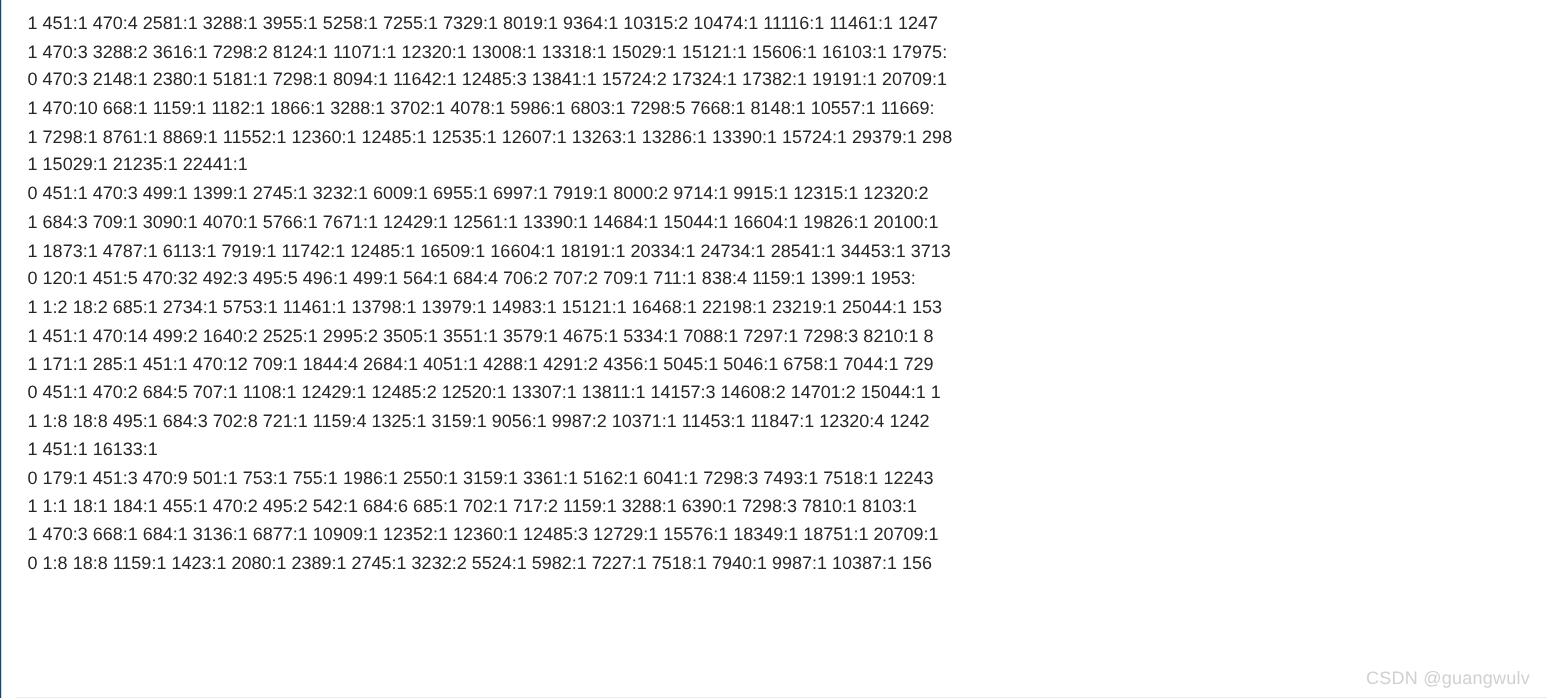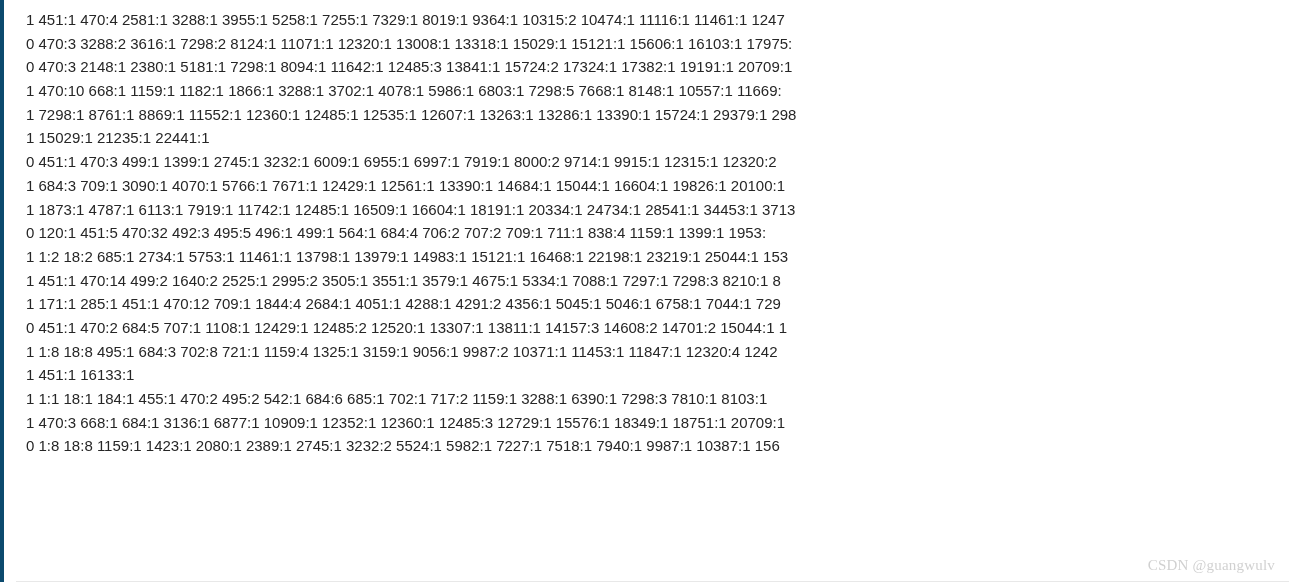--- a/index.html
+++ b/index.html
@@ -9,21 +9,21 @@
     height: 582px;
     overflow: hidden;
     background: #ffffff;
     font-family: "Segoe UI", "Microsoft YaHei", Arial, sans-serif;
   }
   .viewer {
     box-sizing: border-box;
     width: 1301px;
     height: 582px;
     padding: 8px 0 0 22px;
-    border-left: 4px solid #0c4a6e;
+    border-left: 1px solid #0c4a6e;
     position: relative;
     background: #ffffff;
   }
   .lines {
     white-space: nowrap;
     font-size: 15px;
     line-height: 23.7px;
     color: #262626;
     font-family: "Segoe UI", "Microsoft YaHei", Arial, sans-serif;
   }
@@ -37,45 +37,46 @@
     bottom: 0;
     height: 1px;
     background: #e8e8e8;
   }
   .watermark {
     position: absolute;
     right: 26px;
     bottom: 8px;
     font-size: 15px;
     color: rgba(120,120,120,0.35);
-    font-family: Liberation Serif, serif;
+    font-family: Liberation Sans, sans-serif;
     letter-spacing: 0.2px;
     pointer-events: none;
   }
 </style>
 </head>
 <body>
 
 <div class="viewer">
   <div class="lines" id="lines-container">
       <div class="line">1 451:1 470:4 2581:1 3288:1 3955:1 5258:1 7255:1 7329:1 8019:1 9364:1 10315:2 10474:1 11116:1 11461:1 1247</div>
-      <div class="line">0 470:3 3288:2 3616:1 7298:2 8124:1 11071:1 12320:1 13008:1 13318:1 15029:1 15121:1 15606:1 16103:1 17975:</div>
+      <div class="line">1 470:3 3288:2 3616:1 7298:2 8124:1 11071:1 12320:1 13008:1 13318:1 15029:1 15121:1 15606:1 16103:1 17975:</div>
       <div class="line">0 470:3 2148:1 2380:1 5181:1 7298:1 8094:1 11642:1 12485:3 13841:1 15724:2 17324:1 17382:1 19191:1 20709:1</div>
       <div class="line">1 470:10 668:1 1159:1 1182:1 1866:1 3288:1 3702:1 4078:1 5986:1 6803:1 7298:5 7668:1 8148:1 10557:1 11669:</div>
       <div class="line">1 7298:1 8761:1 8869:1 11552:1 12360:1 12485:1 12535:1 12607:1 13263:1 13286:1 13390:1 15724:1 29379:1 298</div>
       <div class="line">1 15029:1 21235:1 22441:1</div>
       <div class="line">0 451:1 470:3 499:1 1399:1 2745:1 3232:1 6009:1 6955:1 6997:1 7919:1 8000:2 9714:1 9915:1 12315:1 12320:2</div>
       <div class="line">1 684:3 709:1 3090:1 4070:1 5766:1 7671:1 12429:1 12561:1 13390:1 14684:1 15044:1 16604:1 19826:1 20100:1</div>
       <div class="line">1 1873:1 4787:1 6113:1 7919:1 11742:1 12485:1 16509:1 16604:1 18191:1 20334:1 24734:1 28541:1 34453:1 3713</div>
       <div class="line">0 120:1 451:5 470:32 492:3 495:5 496:1 499:1 564:1 684:4 706:2 707:2 709:1 711:1 838:4 1159:1 1399:1 1953:</div>
       <div class="line">1 1:2 18:2 685:1 2734:1 5753:1 11461:1 13798:1 13979:1 14983:1 15121:1 16468:1 22198:1 23219:1 25044:1 153</div>
       <div class="line">1 451:1 470:14 499:2 1640:2 2525:1 2995:2 3505:1 3551:1 3579:1 4675:1 5334:1 7088:1 7297:1 7298:3 8210:1 8</div>
       <div class="line">1 171:1 285:1 451:1 470:12 709:1 1844:4 2684:1 4051:1 4288:1 4291:2 4356:1 5045:1 5046:1 6758:1 7044:1 729</div>
       <div class="line">0 451:1 470:2 684:5 707:1 1108:1 12429:1 12485:2 12520:1 13307:1 13811:1 14157:3 14608:2 14701:2 15044:1 1</div>
       <div class="line">1 1:8 18:8 495:1 684:3 702:8 721:1 1159:4 1325:1 3159:1 9056:1 9987:2 10371:1 11453:1 11847:1 12320:4 1242</div>
       <div class="line">1 451:1 16133:1</div>
+      <div class="line">0 179:1 451:3 470:9 501:1 753:1 755:1 1986:1 2550:1 3159:1 3361:1 5162:1 6041:1 7298:3 7493:1 7518:1 12243</div>
       <div class="line">1 1:1 18:1 184:1 455:1 470:2 495:2 542:1 684:6 685:1 702:1 717:2 1159:1 3288:1 6390:1 7298:3 7810:1 8103:1</div>
       <div class="line">1 470:3 668:1 684:1 3136:1 6877:1 10909:1 12352:1 12360:1 12485:3 12729:1 15576:1 18349:1 18751:1 20709:1</div>
       <div class="line">0 1:8 18:8 1159:1 1423:1 2080:1 2389:1 2745:1 3232:2 5524:1 5982:1 7227:1 7518:1 7940:1 9987:1 10387:1 156</div>
     </div>
   <div class="bottom-border"></div>
   <div class="watermark">CSDN @guangwulv</div>
 </div>
 
 </body></html>

